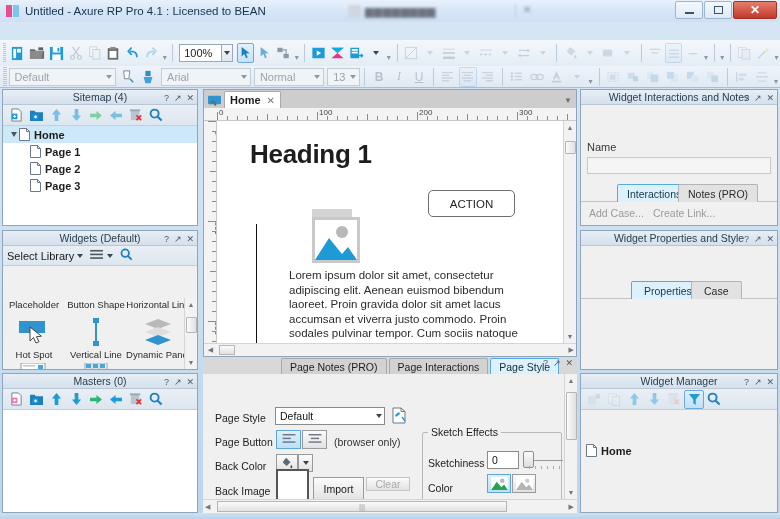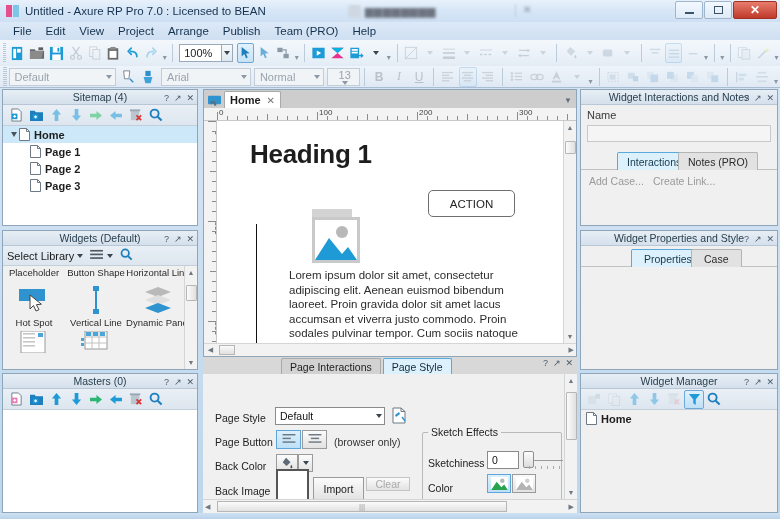--- a/index.html
+++ b/index.html
@@ -134,21 +134,21 @@
   .panel-toolbar {
     height: 21px; flex: 0 0 21px;
     background: linear-gradient(to bottom,#e9eff5,#dde6ef);
     display: flex; align-items: center; padding-left: 3px;
     border-bottom: 1px solid #c3cfda;
   }
   .pbtn { width: 20px; height: 19px; display:flex; align-items:center; justify-content:center; border:1px solid transparent; border-radius:2px;}
   .pbtn.sel { border-color:#6fa8d8; background:linear-gradient(to bottom,#dff0fc,#bfe0f7); }
   .pbtn.dis { opacity:.35; }
   .panel-body { flex: 1 1 auto; background: #fff; overflow: hidden; position: relative; }
-  .panel-body.grey { background:#f0f0f0; }
+  .panel-body.grey { background:#f0f0f0;margin-top:32px; }
 
   
   .tree-row { display:flex; align-items:center; height:17px; padding-left:4px; font-size:11px; }
   .tree-row.sel { background:#cde8f8; }
   .tw { width:9px; display:flex; align-items:center; justify-content:center; }
   .tw i { width:0;height:0;border-left:4px solid #4a5560;border-top:3px solid transparent;border-bottom:3px solid transparent;display:block;}
   .tw i.open { border-left:3.5px solid transparent;border-right:3.5px solid transparent;border-top:5px solid #4a5560;border-bottom:none;}
   .pgicon { width:11px; height:13px; margin:0 4px 0 1px; flex:0 0 auto;}
   .tree-label { font-weight:bold; color:#1e1e1e; }
   .tree-label.norm { font-weight:bold; }
@@ -240,50 +240,40 @@
 </head>
 <body>
 
 <div id="app">
 
   <div class="titlebar">
     <div class="tb-icon">
       <div class="sq1"></div>
         <div class="sq2"></div>
     </div>
-    <div class="tb-title">Untitled - Axure RP Pro 7.0 : Licensed to BEAN</div>
+    <div class="tb-title">Untitled - Axure RP Pro 4.1 : Licensed to BEAN</div>
     <div class="tb-blur">
       <div class="tb-blur-ic"></div>
       <div class="tb-blur-txt">▆▆▆▆▆▆▆▆</div>
     </div>
     <div class="tb-blur-sep"></div>
     <div class="tb-blur-x">✕</div>
     <div class="win-btns">
       <div class="win-btn">
           <div class="win-min-g"></div>
         </div>
       <div class="win-btn">
           <div class="win-max-g"></div>
         </div>
       <div class="win-btn close">
           <span>✕</span>
         </div>
     </div>
   </div>
 
-  <div class="menubar">
-    <div class="menu-item">File</div>
-    <div class="menu-item">Edit</div>
-    <div class="menu-item">View</div>
-    <div class="menu-item">Project</div>
-    <div class="menu-item">Arrange</div>
-    <div class="menu-item">Publish</div>
-    <div class="menu-item">Team (PRO)</div>
-    <div class="menu-item">Help</div>
-  </div>
 
   <div class="toolbar1">
     <div class="grip"></div>
 
     <div class="tbtn">
       <svg width="15" height="15" viewBox="0 0 16 16">
           <rect x="2" y="1" width="11" height="14" fill="#1e9ad6"></rect>
           <rect x="3.5" y="3" width="3" height="10" fill="#fff"></rect>
           <rect x="7.5" y="3" width="4" height="4" fill="#fff"></rect>
         </svg>
@@ -504,21 +494,21 @@
         </svg>
     </div>
     <div class="cbo" style="width:100px;margin-left:3px;">
       <span class="cbt">Arial</span>
       <span class="caret"></span>
     </div>
     <div class="cbo" style="width:78px;margin-left:3px;">
       <span class="cbt">Normal</span>
       <span class="caret"></span>
     </div>
-    <div class="cbo" style="width:36px;margin-left:3px;flex-direction:column;">
+    <div class="cbo" style="width:36px;margin-left:3px;">
       <span class="cbt">13</span>
       <span class="caret"></span>
     </div>
     <div class="tbsep"></div>
     <div class="tbtn dis">
         <b style="font-size:12px;color:#5c6670;">B</b>
       </div>
     <div class="tbtn dis">
         <i style="font-size:12px;font-family:'Liberation Serif',serif;color:#5c6670;">I</i>
       </div>
@@ -1026,20 +1016,23 @@
     <div class="hscroll">
       <div style="width:13px;text-align:center;color:#6d7883;font-size:7px;">◀</div>
       <div style="position:absolute; left:15px; top:1px; width:16px; height:10px; background:linear-gradient(to bottom,#fbfbfb,#e0e0e0); border:1px solid #b6b6b6;"></div>
       <div style="position:absolute; right:2px; color:#6d7883; font-size:7px;">▶</div>
     </div>
   </div>
 
   <div class="panel" style="left:203px; top:357px; width:374px; height:156px; border:none; background:#f0f0f0;">
     <div class="pstabs">
       <div class="pstab">
+          <span>Page Notes (PRO)</span>
+        </div>
+      <div class="pstab">
           <span>Page Interactions</span>
         </div>
       <div class="pstab act">
           <span>Page Style</span>
         </div>
       <div class="ps-ctrls">
         <span>?</span>
         <span>↗</span>
         <span>✕</span>
       </div>

